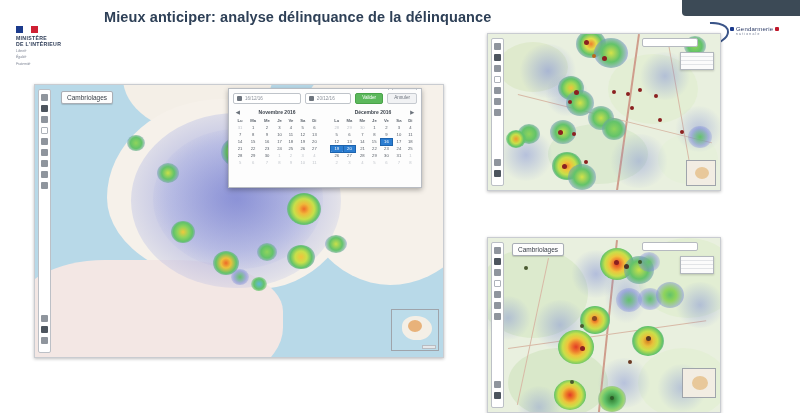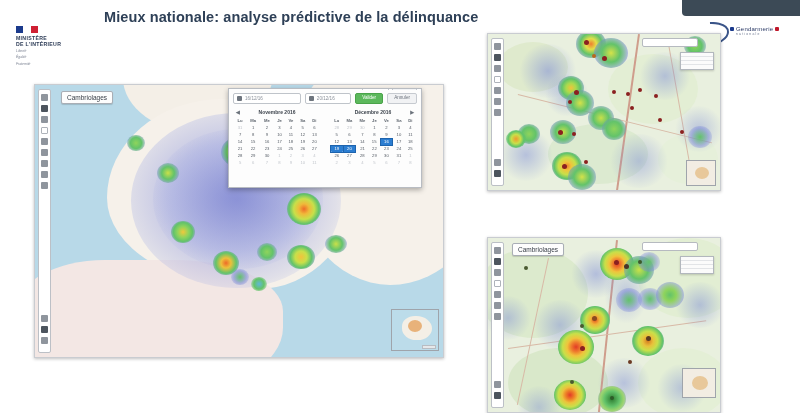--- a/index.html
+++ b/index.html
@@ -211,21 +211,21 @@
   <div class="gend-text">
     <div class="gend-line">
       <span class="gend-dot blue"></span>
       <span class="gend-main">Gendarmerie</span>
       <span class="gend-dot"></span>
     </div>
     <div class="gend-sub">nationale</div>
   </div>
 </div>
 
-<div class="slide-title">Mieux nationale: analyse prédictive de la délinquance</div>
+<div class="slide-title">Mieux anticiper: analyse délinquance de la délinquance</div>
 
 <div class="map-frame" id="main-map">
   <div class="map-canvas">
     <div class="sea"></div>
 
     <div class="landmass land-uk" style="left:88px; top:-62px; width:150px; height:110px;"></div>
     <div class="landmass land-fr" style="left:72px; top:14px; width:250px; height:190px; border-radius:46% 54% 40% 60% / 52% 44% 56% 48%;"></div>
     <div class="landmass land-fr" style="left:255px; top:-30px; width:200px; height:230px; border-radius:40% 60% 50% 50% / 45% 50% 50% 55%;"></div>
     <div class="landmass land-iberia" style="left:-22px; top:175px; width:270px; height:135px; border-radius:34% 40% 44% 40% / 40% 38% 50% 46%;"></div>
 

